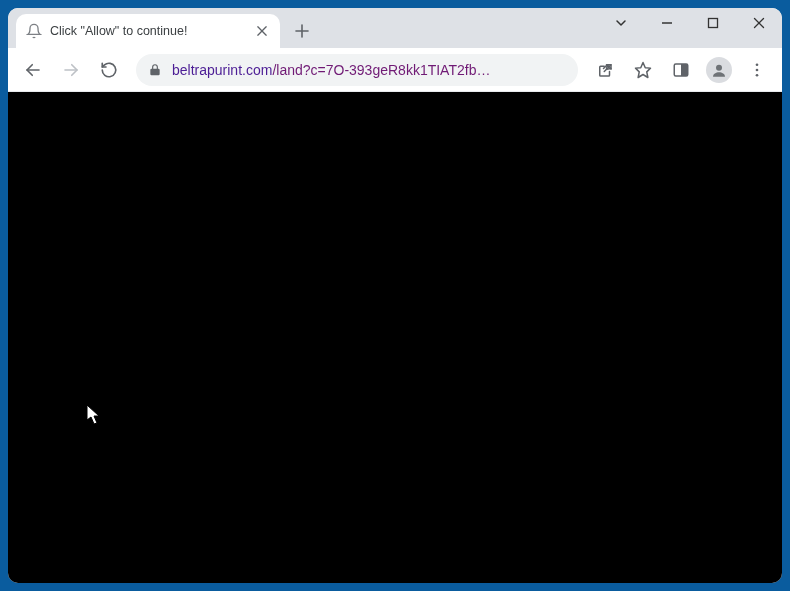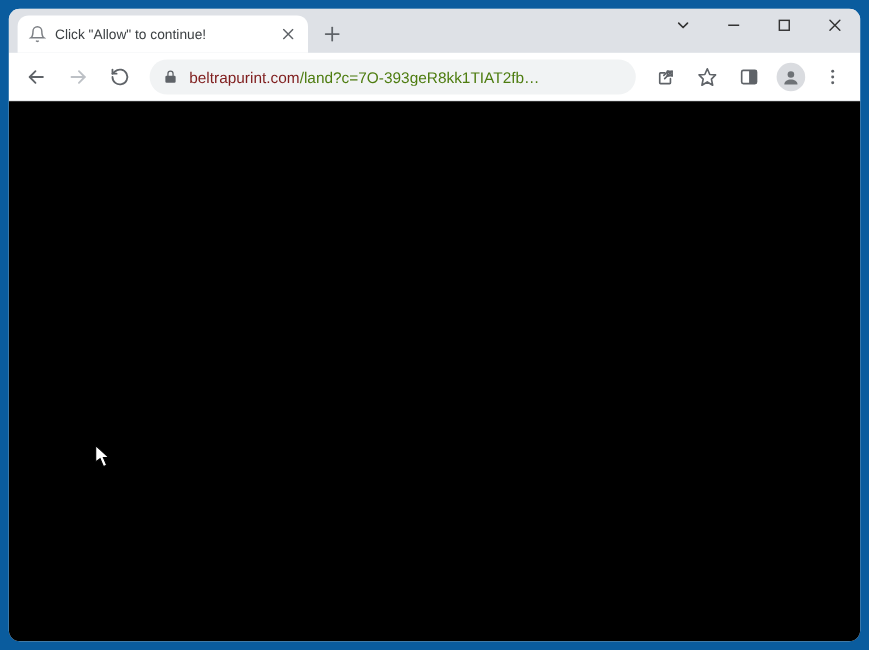--- a/index.html
+++ b/index.html
@@ -134,22 +134,22 @@
       overflow: hidden;
     }
     .omnibox .lock { flex-shrink: 0; display: flex; }
     .omnibox .url {
       flex: 1;
       white-space: nowrap;
       overflow: hidden;
       text-overflow: ellipsis;
       font-size: 14px;
     }
-    .omnibox .url .domain { color: #7f1d1d; }
-    .omnibox .url .path { color: #4d7c0f; }
+    .omnibox .url .domain { color: #4c1d95; }
+    .omnibox .url .path { color: #701a75; }
     .content {
       flex: 1;
       background: #000000;
       position: relative;
     }
     .cursor {
       position: absolute;
       left: 78px;
       top: 312px;
       width: 16px;

